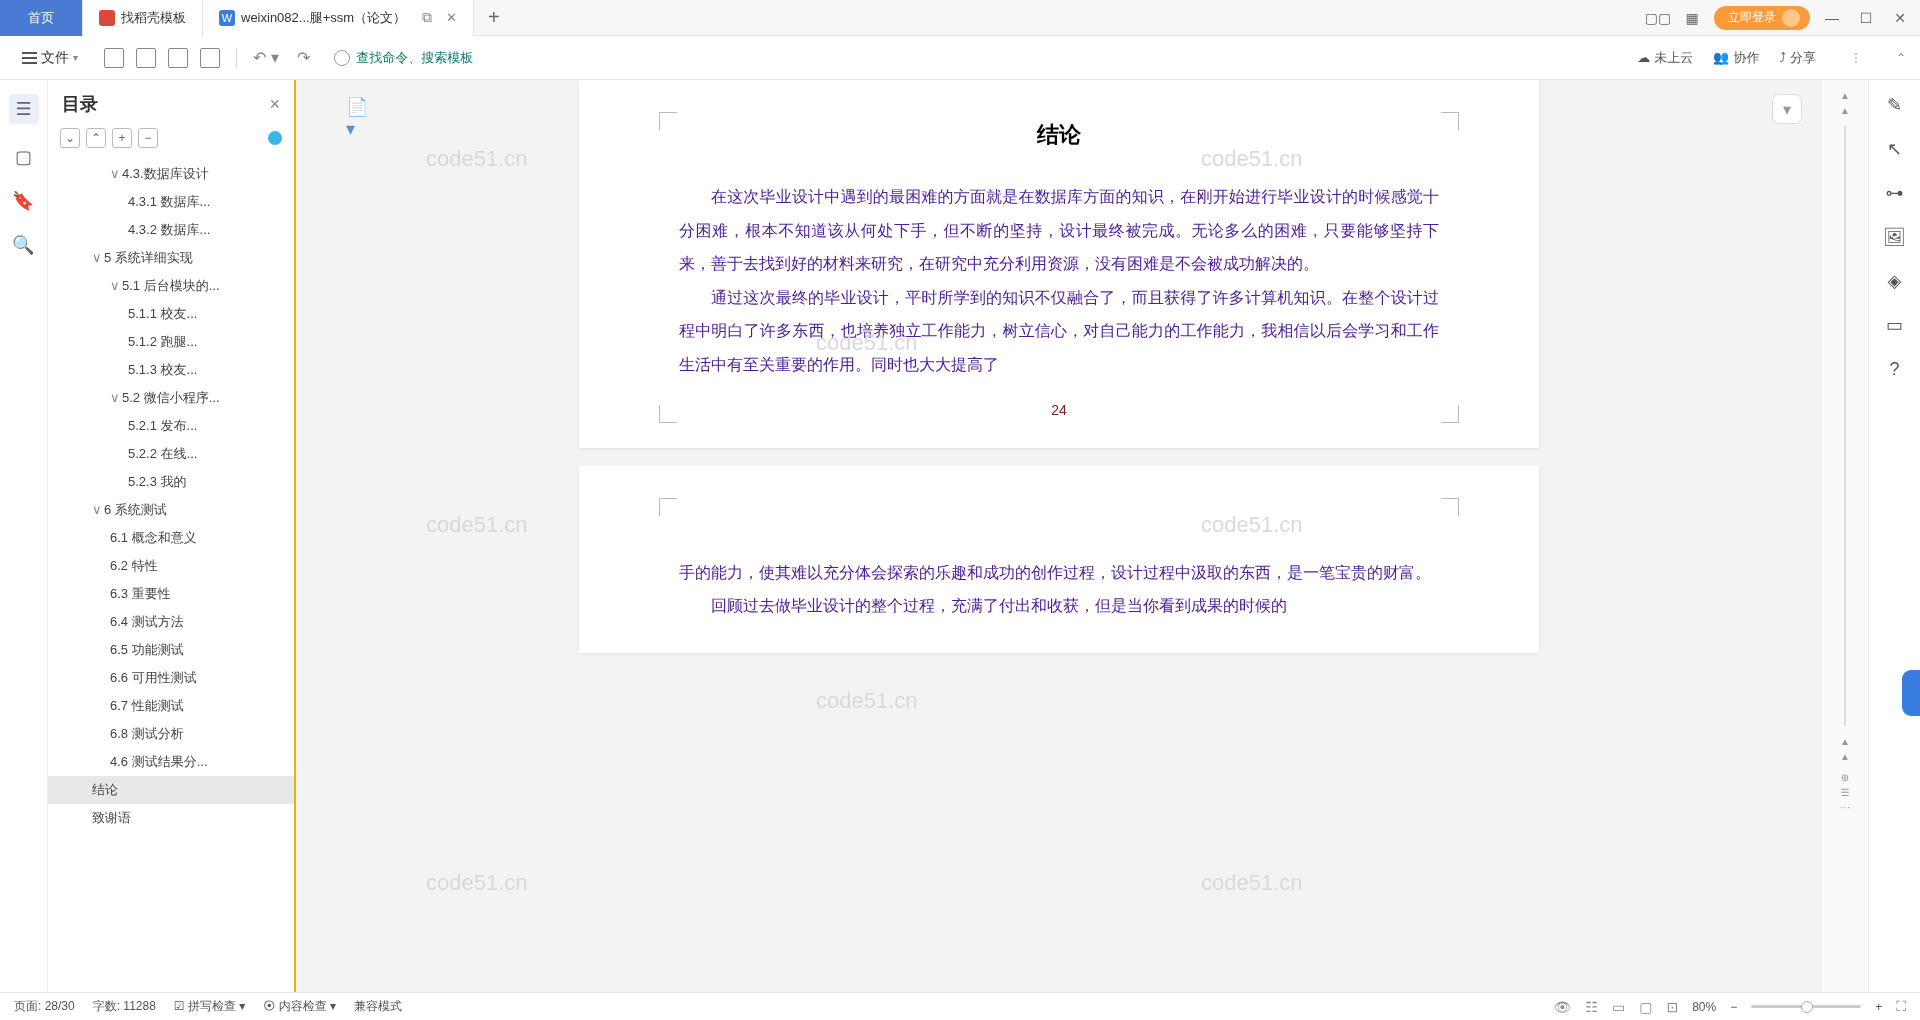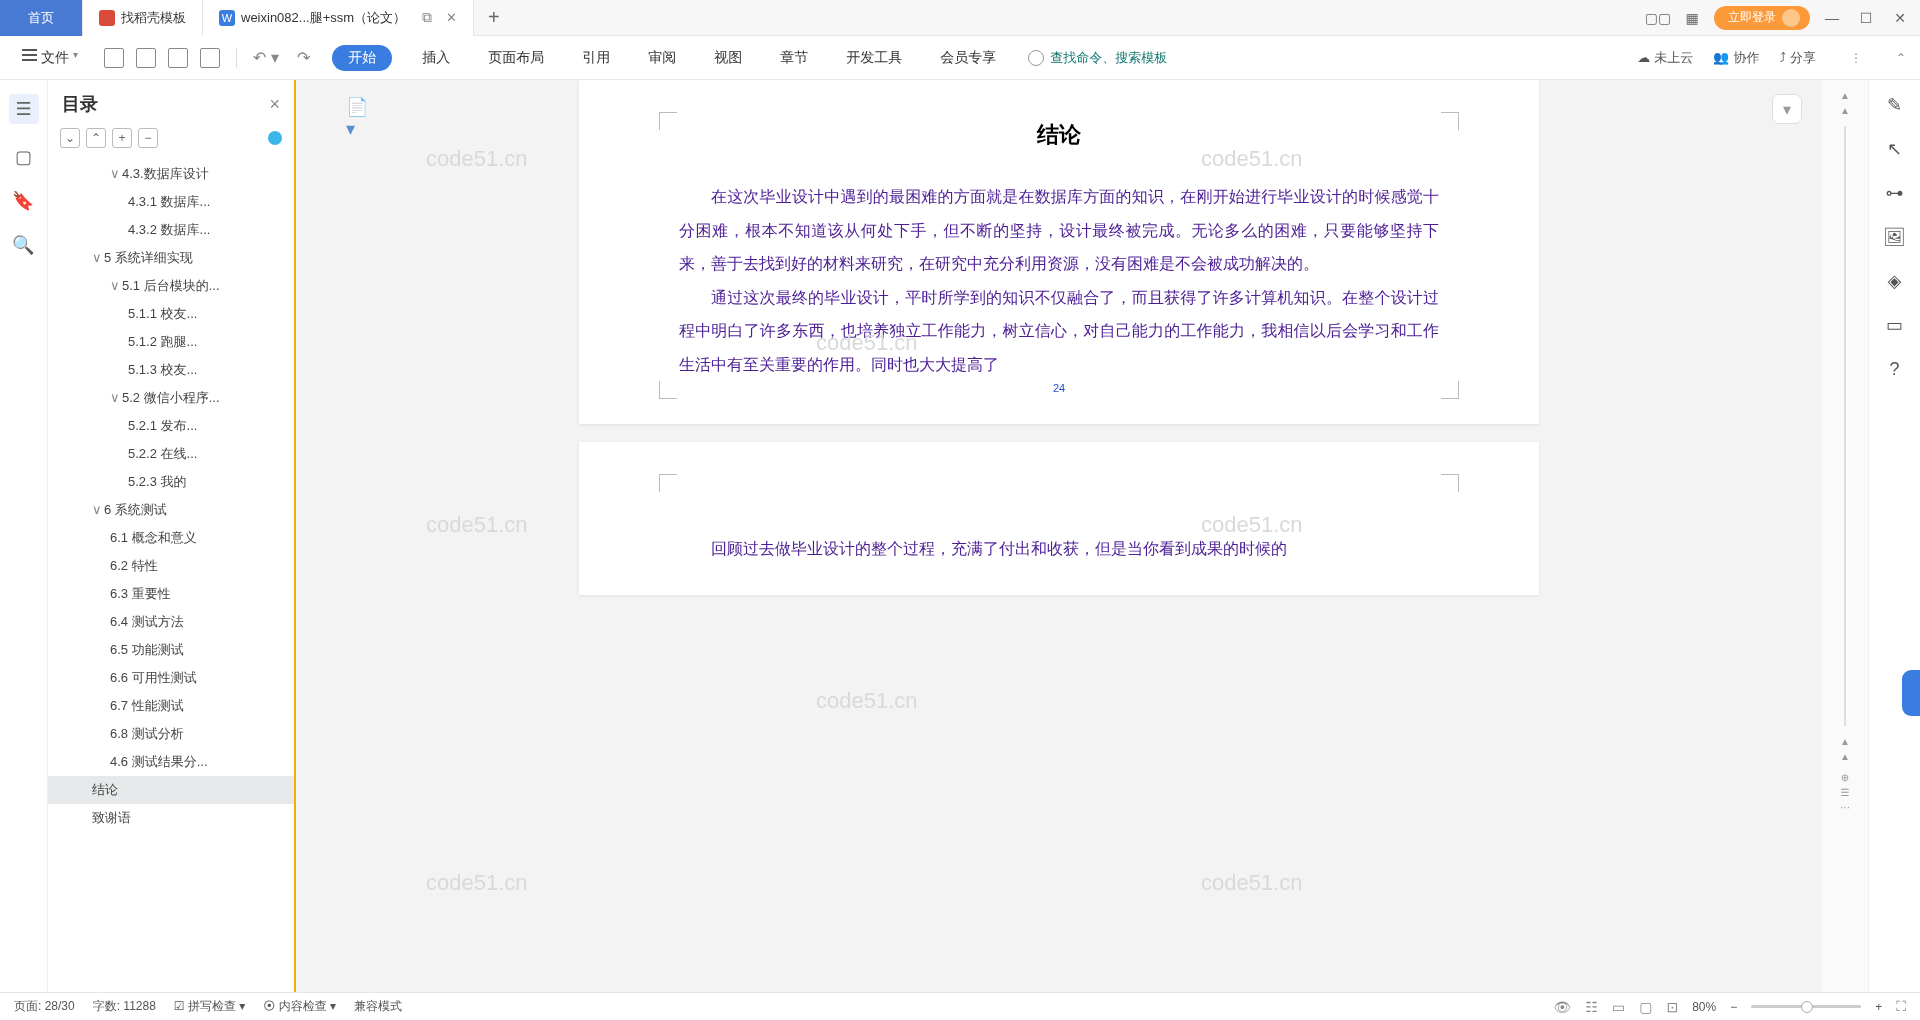--- a/index.html
+++ b/index.html
@@ -13,21 +13,21 @@
 .tab.active .wicon{width:16px;height:16px;background:#3a7de0;border-radius:3px;display:inline-block;color:#fff;font-size:11px;text-align:center;line-height:16px;}
 .tab .close{margin-left:8px;color:#888;cursor:pointer;}
 .tab .dup{margin-left:10px;color:#888;font-size:14px;}
 .tab-add{padding:0 14px;font-size:20px;color:#666;cursor:pointer;}
 .titlebar-right{margin-left:auto;display:flex;align-items:center;gap:10px;padding-right:8px;}
 .login-btn{background:#fc9a3a;color:#fff;padding:3px 10px 3px 14px;border-radius:14px;font-size:12px;display:flex;align-items:center;gap:6px;}
 .login-btn .avatar{width:18px;height:18px;background:#ffc68a;border-radius:50%;}
 .wc{width:24px;height:24px;display:flex;align-items:center;justify-content:center;color:#666;font-size:14px;}
 .menubar{height:44px;display:flex;align-items:center;padding:0 14px;background:#fff;border-bottom:1px solid #e8e8e8;gap:4px;}
 .mb-left{display:flex;align-items:center;gap:8px;}
-.file-menu{display:flex;align-items:flex-start;gap:4px;font-size:14px;color:#333;padding:4px 8px;}
+.file-menu{display:flex;align-items:center;gap:4px;font-size:14px;color:#333;padding:4px 8px;}
 .hamburger{display:flex;flex-direction:column;gap:3px;}
 .hamburger span{width:15px;height:2px;background:#555;}
 .mb-icons{display:flex;gap:12px;margin-left:10px;}
 .mb-icon{width:20px;height:20px;border:1px solid #888;border-radius:2px;}
 .mb-sep{width:1px;height:20px;background:#ddd;margin:0 8px;}
 .menu-tabs{display:flex;gap:22px;margin-left:18px;}
 .menu-tab{font-size:14px;color:#333;padding:4px 8px;}
 .menu-tab.primary{background:#3a7de0;color:#fff;border-radius:14px;padding:4px 16px;}
 .search-box{margin-left:20px;display:flex;align-items:center;gap:6px;color:#0f766e;font-size:13px;}
 .search-box::before{content:"";width:14px;height:14px;border:1.5px solid #999;border-radius:50%;display:inline-block;}
@@ -52,21 +52,21 @@
 .tree-item.l3{padding-left:80px;}
 .tree-item.selected{background:#e6e8ea;}
 .tree-caret{display:inline-block;width:10px;color:#888;margin-right:2px;}
 .doc-area{flex:1;background:#f3f3f3;position:relative;overflow:hidden;}
 .page{width:960px;margin:0 auto;background:#fff;box-shadow:0 1px 3px rgba(0,0,0,.08);position:relative;padding:40px 100px 30px;}
 .page1{margin-top:0;}
 .page2{margin-top:18px;padding-top:90px;}
 .page-title{text-align:center;font-size:22px;font-weight:bold;margin-bottom:30px;}
 .para{font-size:16px;line-height:2.1;color:#4c1d95;text-indent:2em;text-align:justify;}
 .red-text{color:#d93838;font-size:36px;font-weight:bold;position:absolute;left:50%;transform:translateX(-50%);top:474px;letter-spacing:2px;z-index:5;}
-.pagenum{text-align:center;font-size:11px;color:#1d4ed8;}
+.pagenum{text-align:center;font-size:14px;color:#7f1d1d;margin-top:20px;}
 .corner{position:absolute;width:18px;height:18px;border:1.5px solid #bbb;}
 .corner.tl{top:32px;left:80px;border-right:none;border-bottom:none;}
 .corner.tr{top:32px;right:80px;border-left:none;border-bottom:none;}
 .corner.bl{bottom:25px;left:80px;border-right:none;border-top:none;}
 .corner.br{bottom:25px;right:80px;border-left:none;border-top:none;}
 .watermark{position:absolute;color:#d9d9d9;font-size:22px;z-index:3;pointer-events:none;}
 .doc-icon-btn{position:absolute;top:16px;left:50px;width:26px;height:26px;color:#5a8dd6;font-size:18px;}
 .bookmark-btn{position:absolute;top:14px;right:20px;width:30px;height:30px;background:#fff;border:1px solid #ddd;border-radius:7px;display:flex;align-items:center;justify-content:center;color:#999;}
 .rightbar{width:52px;background:#fff;border-left:1px solid #eee;display:flex;flex-direction:column;align-items:center;padding-top:14px;gap:22px;position:relative;}
 .rb-icon{width:22px;height:22px;color:#555;display:flex;align-items:center;justify-content:center;font-size:18px;}
@@ -121,31 +121,20 @@
       </div>
     <div class="mb-icons">
       <div class="mb-icon"></div>
       <div class="mb-icon"></div>
       <div class="mb-icon"></div>
       <div class="mb-icon"></div>
     </div>
     <div class="mb-sep"></div>
     <span style="color:#888">↶ ▾</span>
     <span style="color:#888;margin-left:10px">↷</span>
-  </div>
-  <div class="menu-tabs">
-    <div class="menu-tab primary">开始</div>
-    <div class="menu-tab">插入</div>
-    <div class="menu-tab">页面布局</div>
-    <div class="menu-tab">引用</div>
-    <div class="menu-tab">审阅</div>
-    <div class="menu-tab">视图</div>
-    <div class="menu-tab">章节</div>
-    <div class="menu-tab">开发工具</div>
-    <div class="menu-tab">会员专享</div>
   </div>
   <div class="search-box">
       <span>查找命令、搜索模板</span>
     </div>
   <div class="mb-right">
     <span>☁ <span>未上云</span></span>
     <span>👥 <span>协作</span></span>
     <span>⤴ <span>分享</span></span>
     <span class="caret">⋮</span>
     <span class="caret">⌃</span>
@@ -218,20 +207,21 @@
       <div class="corner bl"></div>
       <div class="corner br"></div>
       <div class="page-title">结论</div>
       <p class="para">在这次毕业设计中遇到的最困难的方面就是在数据库方面的知识，在刚开始进行毕业设计的时候感觉十分困难，根本不知道该从何处下手，但不断的坚持，设计最终被完成。无论多么的困难，只要能够坚持下来，善于去找到好的材料来研究，在研究中充分利用资源，没有困难是不会被成功解决的。</p>
       <p class="para">通过这次最终的毕业设计，平时所学到的知识不仅融合了，而且获得了许多计算机知识。在整个设计过程中明白了许多东西，也培养独立工作能力，树立信心，对自己能力的工作能力，我相信以后会学习和工作生活中有至关重要的作用。同时也大大提高了</p>
       <div class="pagenum">24</div>
     </div>
     <div class="page page2">
       <div class="corner tl"></div>
       <div class="corner tr"></div>
+      <p class="para" style="text-indent:0">手的能力，使其难以充分体会探索的乐趣和成功的创作过程，设计过程中汲取的东西，是一笔宝贵的财富。</p>
       <p class="para">回顾过去做毕业设计的整个过程，充满了付出和收获，但是当你看到成果的时候的</p>
     </div>
   </div>
 
   <div class="scroll-indicator">
     <span class="arrow">▲</span>
       <span class="arrow">▲</span>
     <div style="width:2px;height:600px;background:#ddd;margin:6px 0"></div>
     <span class="arrow">▲</span>
       <span class="arrow">▲</span>

